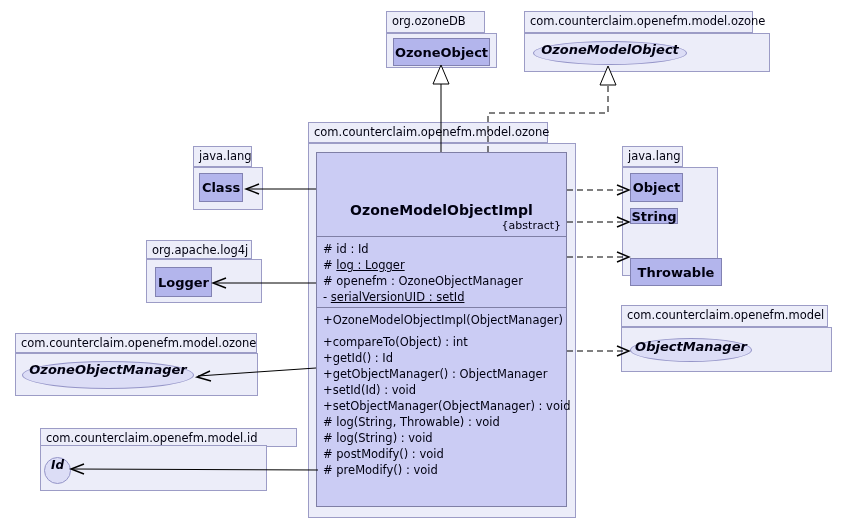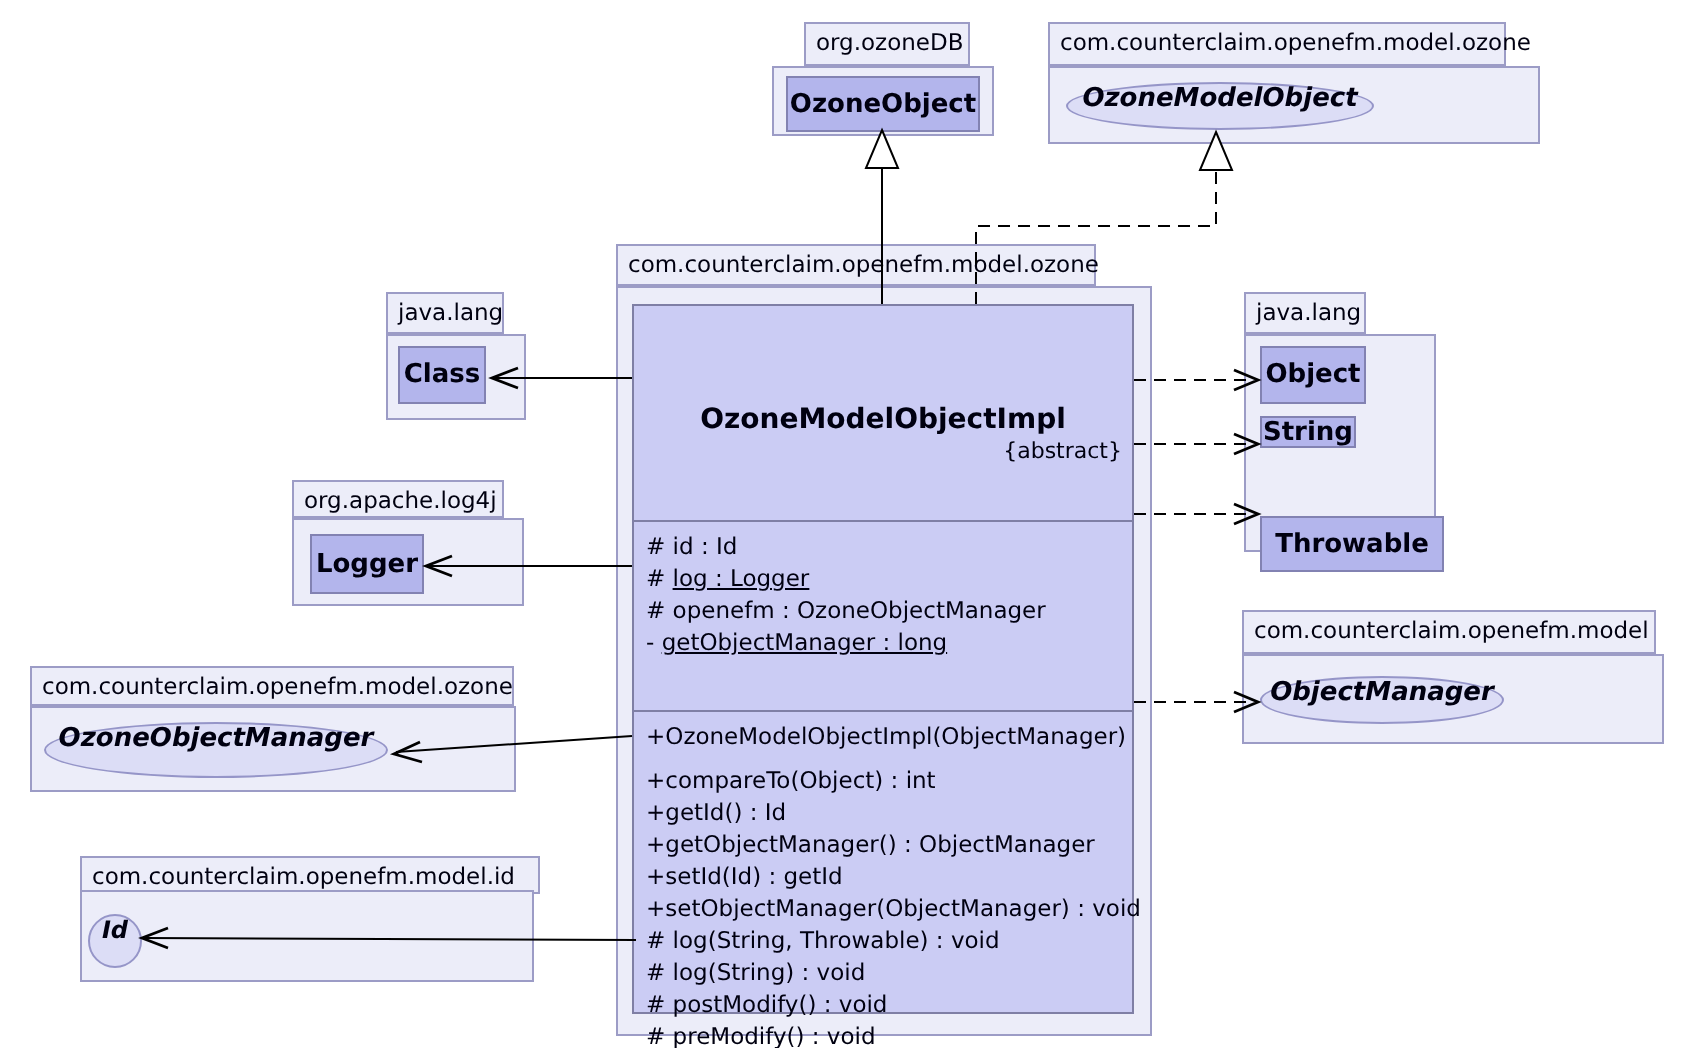--- a/index.html
+++ b/index.html
@@ -22,21 +22,21 @@
             border:1px solid var(--node-border);display:flex;align-items:center;justify-content:center;
             font-weight:bold;font-size:13px;white-space:nowrap;}
   .iface{position:absolute;box-sizing:border-box;background:var(--ellipse-fill);
          border:1px solid var(--ellipse-border);border-radius:50%;
          display:flex;align-items:flex-start;justify-content:center;
          font-weight:bold;font-style:italic;font-size:13px;white-space:nowrap;}
   .main-class{position:absolute;box-sizing:border-box;background:var(--main-fill);
               border:1px solid var(--main-border);}
   .mc-title{padding-top:5px;text-align:center;font-weight:bold;font-size:14px;line-height:17px;margin-top:44px;}
   .mc-stereo{text-align:right;font-size:11px;line-height:14px;padding:0 5px 3px 0;}
-  .mc-section{border-top:1px solid var(--main-border);padding:4px 0 2px 0;margin-top:24px;}
+  .mc-section{border-top:1px solid var(--main-border);padding:4px 0 2px 0;}
   .member{font-size:11.5px;line-height:16px;padding-left:6px;white-space:nowrap;}
   .member .static{text-decoration:underline;}
   .ops-rest{margin-top:6px;}
   svg.wires{position:absolute;left:0;top:0;z-index:10;pointer-events:none;}
   svg.wires *{vector-effect:non-scaling-stroke;}
 </style>
 </head>
 <body>
 
 <div id="canvas">
@@ -46,43 +46,43 @@
       <span>com.counterclaim.openefm.model.ozone</span>
     </div>
     <div class="pkg-body" style="left:0;top:21px;width:268px;height:375px"></div>
     <div class="main-class" style="left:8px;top:30px;width:251px;height:355px">
       <div class="mc-title">OzoneModelObjectImpl</div>
       <div class="mc-stereo">{abstract}</div>
       <div class="mc-section">
           <div class="member"><span># </span><span>id : Id</span></div>
           <div class="member"><span># </span><span class="static">log : Logger</span></div>
           <div class="member"><span># </span><span>openefm : OzoneObjectManager</span></div>
-          <div class="member"><span>- </span><span class="static">getObjectManager : long</span></div>
+          <div class="member"><span>- </span><span class="static">serialVersionUID : setId</span></div>
         </div>
       <div class="mc-section">
         <div>
             <div class="member"><span>+</span><span>OzoneModelObjectImpl(ObjectManager)</span></div>
           </div>
         <div class="ops-rest">
             <div class="member"><span>+</span><span>compareTo(Object) : int</span></div>
             <div class="member"><span>+</span><span>getId() : Id</span></div>
             <div class="member"><span>+</span><span>getObjectManager() : ObjectManager</span></div>
-            <div class="member"><span>+</span><span>setId(Id) : getId</span></div>
+            <div class="member"><span>+</span><span>setId(Id) : void</span></div>
             <div class="member"><span>+</span><span>setObjectManager(ObjectManager) : void</span></div>
             <div class="member"><span># </span><span>log(String, Throwable) : void</span></div>
             <div class="member"><span># </span><span>log(String) : void</span></div>
             <div class="member"><span># </span><span>postModify() : void</span></div>
             <div class="member"><span># </span><span>preModify() : void</span></div>
           </div>
       </div>
     </div>
   </div>
 
   <div class="pkg" style="left:386px;top:11px;width:111px;height:57px">
-    <div class="pkg-tab" style="left:16px;top:0;width:83px;height:22px">
+    <div class="pkg-tab" style="left:0;top:0;width:99px;height:22px">
       <span>org.ozoneDB</span>
     </div>
     <div class="pkg-body" style="left:0;top:22px;width:111px;height:35px"></div>
     <div class="node-box" style="left:7px;top:27px;width:97px;height:28px">
       <span>OzoneObject</span>
     </div>
   </div>
 
   <div class="pkg" style="left:524px;top:11px;width:246px;height:61px">
     <div class="pkg-tab" style="left:0;top:0;width:229px;height:22px">
@@ -118,21 +118,21 @@
     <div class="pkg-tab" style="left:0;top:0;width:242px;height:20px">
       <span>com.counterclaim.openefm.model.ozone</span>
     </div>
     <div class="pkg-body" style="left:0;top:20px;width:243px;height:43px"></div>
     <div class="iface" style="left:7px;top:28px;width:172px;height:28px">
       <span>OzoneObjectManager</span>
     </div>
   </div>
 
   <div class="pkg" style="left:40px;top:426px;width:227px;height:65px">
-    <div class="pkg-tab" style="left:0;top:2px;width:230px;height:19px">
+    <div class="pkg-tab" style="left:0;top:2px;width:257px;height:19px">
       <span>com.counterclaim.openefm.model.id</span>
     </div>
     <div class="pkg-body" style="left:0;top:19px;width:227px;height:46px"></div>
     <div class="iface" style="left:4px;top:31px;width:27px;height:27px;font-size:12px">
       <span>Id</span>
     </div>
   </div>
 
   <div class="pkg" style="left:622px;top:146px;width:96px;height:130px">
     <div class="pkg-tab" style="left:0;top:0;width:61px;height:21px">

